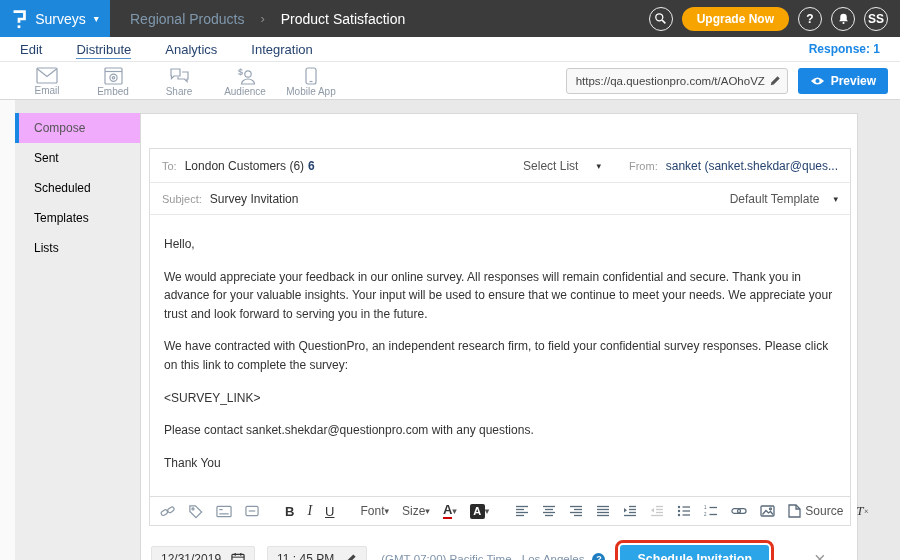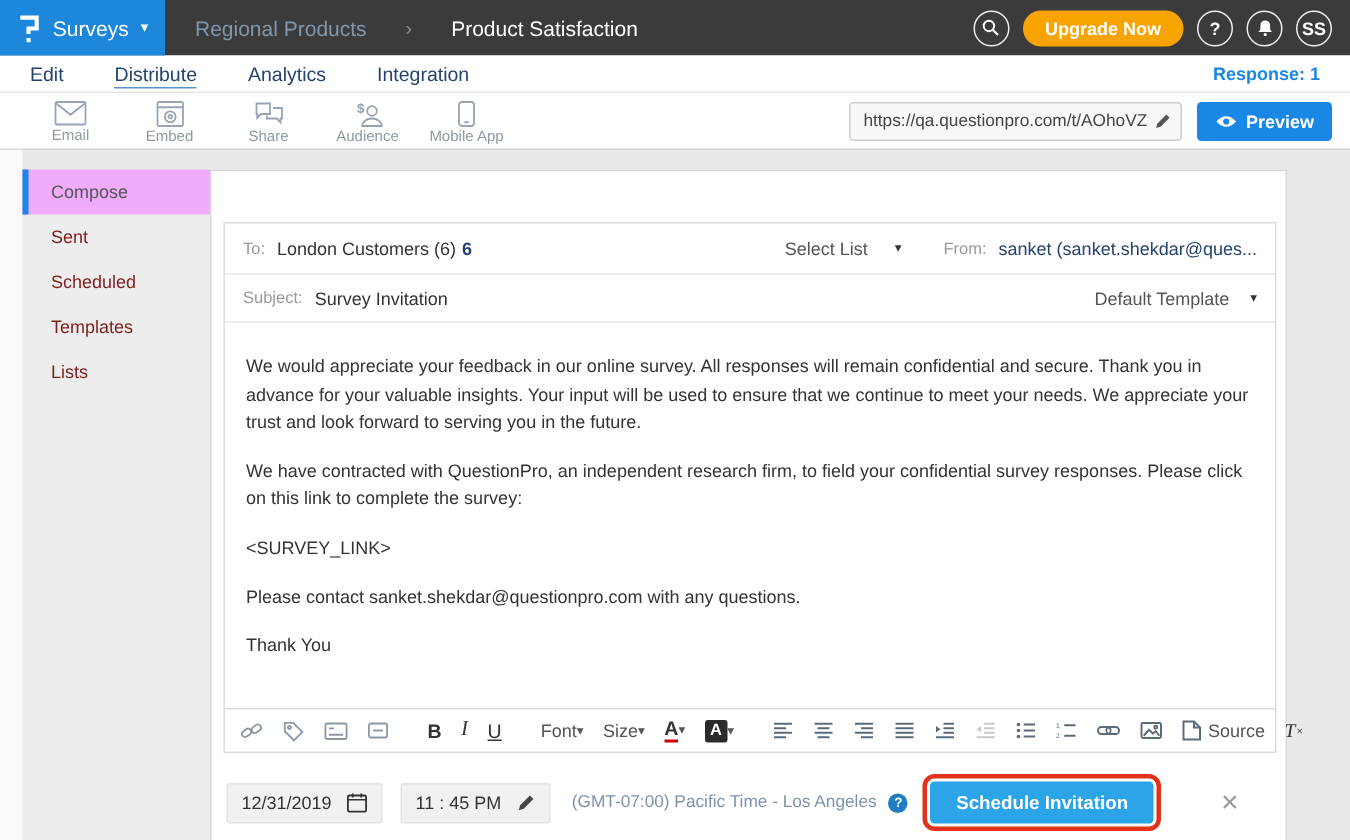--- a/index.html
+++ b/index.html
@@ -5,21 +5,21 @@
   * { margin:0; padding:0; box-sizing:border-box; }
   html,body { width:900px; height:560px; overflow:hidden; }
   body { font-family:"Liberation Sans","DejaVu Sans",sans-serif; background:#fff; position:relative; }
 
   
   .header { height:37px; background:#3b3b3b; display:flex; align-items:center; }
   .logo-block { width:110px; height:37px; background:#1d87dc; display:flex; align-items:center; justify-content:center; gap:8px; color:#fff; cursor:pointer; }
   .logo-mark { width:16px; height:20px; }
   .logo-text { font-size:14px; font-weight:400; }
   .caret { font-size:10px; line-height:1; }
-  .breadcrumb { display:flex; align-items:center; gap:26px; margin-left:20px; font-size:14px; }
+  .breadcrumb { display:flex; align-items:center; gap:16px; margin-left:20px; font-size:14px; }
   .bc-parent { color:#7f98ad; cursor:pointer; }
   .bc-sep { color:#8b8b8b; font-size:13px; }
   .bc-current { color:#ffffff; }
   .header-right { margin-left:auto; display:flex; align-items:center; gap:9px; padding-right:12px; }
   .hdr-circle { width:24px; height:24px; border-radius:50%; border:1px solid #ededed; display:flex; align-items:center; justify-content:center; color:#fff; font-size:12px; font-weight:700; cursor:pointer; background:transparent; }
   .upgrade-btn { background:#f7a400; color:#fff; font-weight:700; font-size:12px; border:none; border-radius:13px; height:24px; padding:0 15px; cursor:pointer; }
 
   
   .nav-tabs { height:25px; background:#fff; display:flex; align-items:center; padding:0 20px; border-bottom:1px solid #e7e7e7; }
   .tab { font-size:13px; font-weight:400; color:#26436f; margin-right:34px; cursor:pointer; padding:2px 0 1px; }
@@ -34,21 +34,21 @@
   .url-wrap { margin-left:auto; display:flex; align-items:center; gap:10px; }
   .url-box { width:222px; height:26px; background:#f8f8f8; border:1px solid #ccc; border-radius:3px; display:flex; align-items:center; padding:0 6px 0 9px; }
   .url-text { font-size:11.5px; color:#444; white-space:nowrap; overflow:hidden; flex:1; }
   .url-edit { margin-left:4px; cursor:pointer; display:flex; }
   .preview-btn { height:26px; background:#1b87e5; color:#fff; border:none; border-radius:3px; font-size:12px; font-weight:700; padding:0 12px; display:flex; align-items:center; gap:6px; cursor:pointer; }
 
   
   .content { position:absolute; top:100px; left:0; right:0; bottom:0; background:#e9e9e9; }
   .left-strip { position:absolute; left:0; top:0; bottom:0; width:15px; background:#fafafa; }
   .sidebar { position:absolute; left:15px; top:13px; bottom:0; width:125px; background:#ededed; }
-  .side-item { height:30px; display:flex; align-items:center; padding-left:15px; font-size:12px; color:#7f1d1d; cursor:pointer; border-left:4px solid transparent; }
+  .side-item { height:30px; display:flex; align-items:center; padding-left:15px; font-size:12px; color:#000000; cursor:pointer; border-left:4px solid transparent; }
   .side-item.active { background:#f0abfc; border-left:4px solid #1b87e5; color:#555; }
 
   .main-card { position:absolute; left:140px; top:13px; width:718px; bottom:0; background:#fff; border:1px solid #d9d9d9; border-bottom:none; }
 
   .compose-box { margin:34px 6px 0 8px; border:1px solid #ddd; }
   .row-line { display:flex; align-items:center; padding:0 12px; border-bottom:1px solid #e8e8e8; }
   .to-row { height:34px; }
   .subject-row { height:32px; }
   .fld-label { font-size:11px; color:#999; margin-right:8px; }
   .fld-value { font-size:12px; color:#333; }
@@ -232,20 +232,21 @@
       <div class="row-line subject-row">
         <span class="fld-label">Subject:</span>
         <span class="fld-value">Survey Invitation</span>
         <span class="template-dd">
           <span class="td-text">Default Template</span>
           <span class="select-caret">▾</span>
         </span>
       </div>
 
       <div class="body-area">
+        <p>Hello,</p>
         <p>We would appreciate your feedback in our online survey. All responses will remain confidential and secure. Thank you in advance for your valuable insights. Your input will be used to ensure that we continue to meet your needs. We appreciate your trust and look forward to serving you in the future.</p>
         <p>We have contracted with QuestionPro, an independent research firm, to field your confidential survey responses. Please click on this link to complete the survey:</p>
         <p>&lt;SURVEY_LINK&gt;</p>
         <p>Please contact sanket.shekdar@questionpro.com with any questions.</p>
         <p>Thank You</p>
       </div>
 
       <div class="ed-toolbar">
         <span class="ed-btn lite">
           <svg width="15" height="15" viewBox="0 0 16 16">

